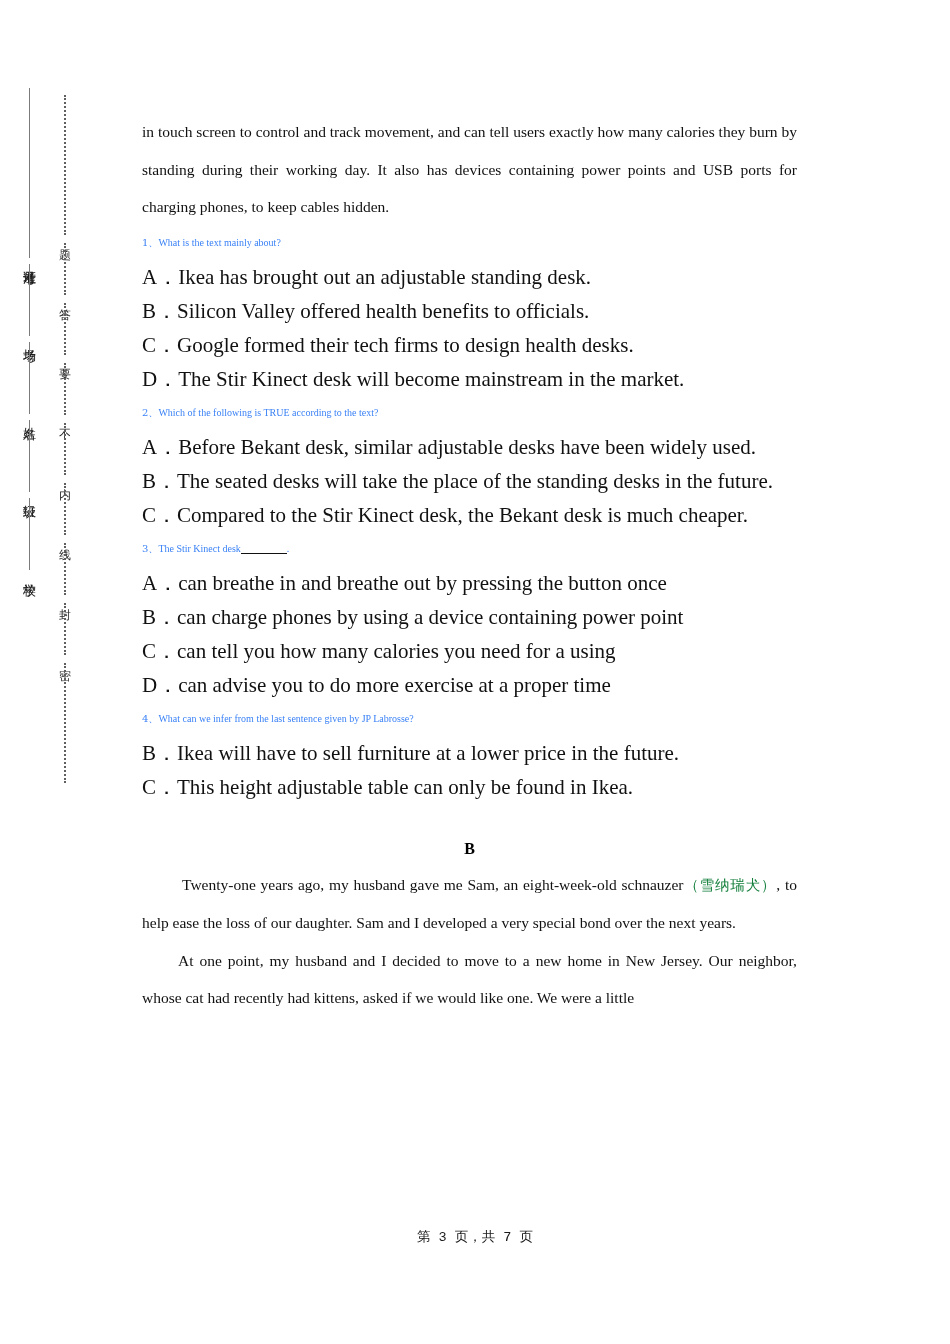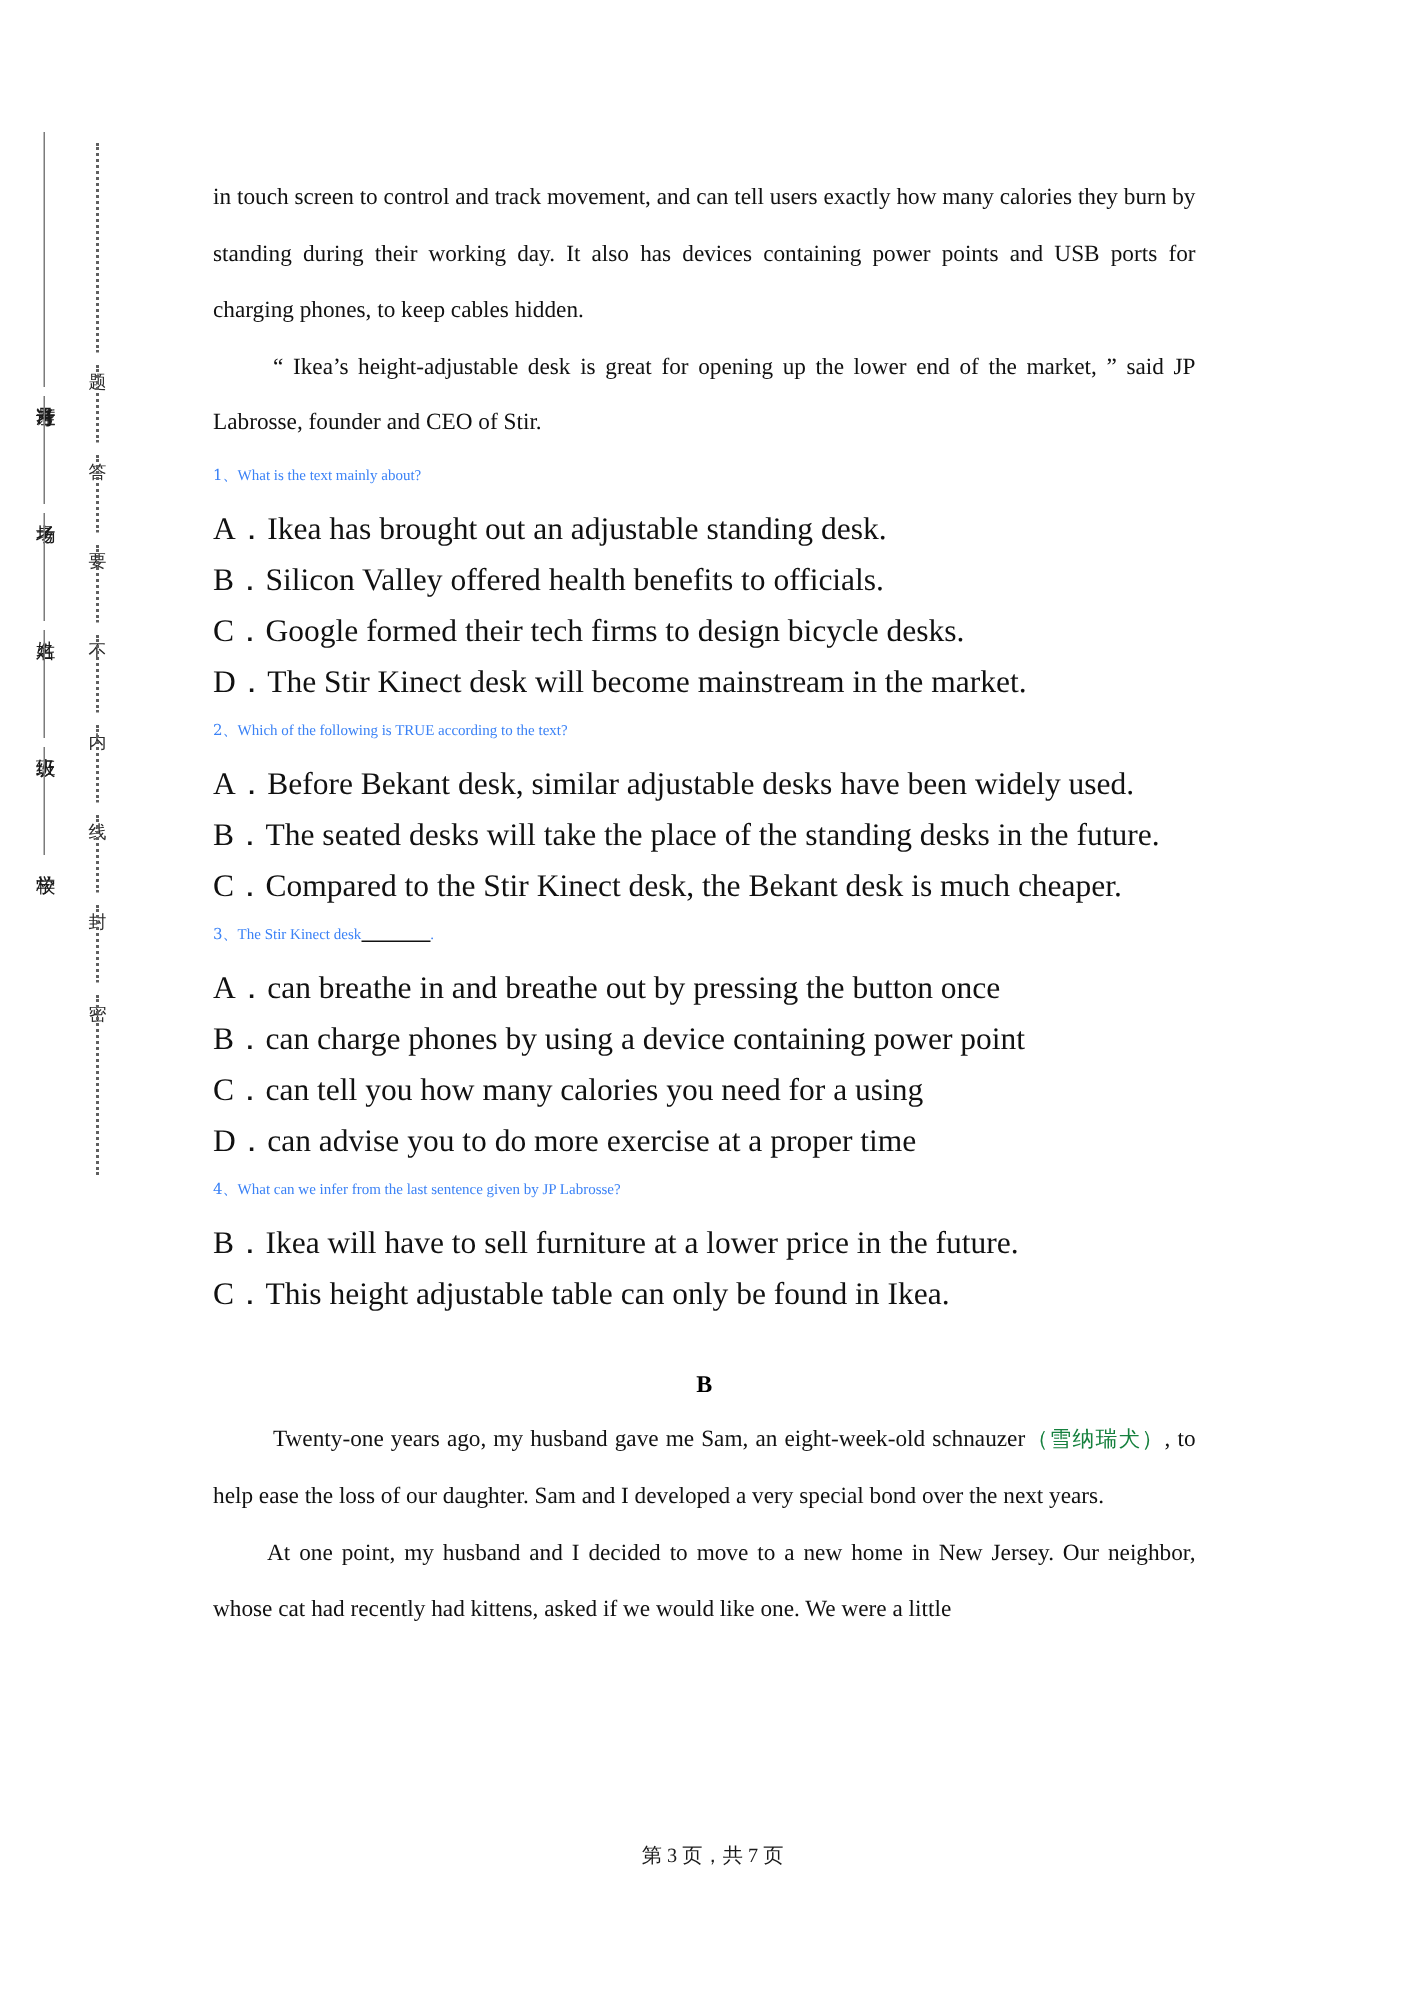--- a/index.html
+++ b/index.html
@@ -131,21 +131,21 @@
 
   #spacer-b { height: 28px; }
 
   
   #page-footer {
     position: absolute;
     left: 0;
     top: 1228px;
     width: 950px;
     text-align: center;
-    font-family: Liberation Serif, serif;
+    font-family: Liberation Mono, monospace;
     font-size: 13.5px;
     color: #1a1a1a;
   }
 </style>
 </head>
 <body>
 
 <div id="seal-margin">
 
   <div class="seal-col" id="seal-col-outer">
@@ -182,26 +182,25 @@
   </div>
 
 </div>
 
 <div id="page-body">
 
   <div style="height:113px"></div>
 
   <p class="para">in touch screen to control and track movement, and can tell users exactly how many calories they burn by standing during their working day. It also has devices containing power points and USB ports for charging phones, to keep cables hidden.</p>
 
-  <p class="para indent">“ Ikea’s height-adjustable desk is great for opening up the lower end of the market, ” said JP Labrosse, founder and CEO of Stir.</p>
 
   <p class="q-line"><span class="q-num">1、</span><span>What is the text mainly about?</span></p>
   <p class="opt-line"><span class="opt-letter">A．</span><span>Ikea has brought out an adjustable standing desk.</span></p>
   <p class="opt-line"><span class="opt-letter">B．</span><span>Silicon Valley offered health benefits to officials.</span></p>
-  <p class="opt-line"><span class="opt-letter">C．</span><span>Google formed their tech firms to design bicycle desks.</span></p>
+  <p class="opt-line"><span class="opt-letter">C．</span><span>Google formed their tech firms to design health desks.</span></p>
   <p class="opt-line"><span class="opt-letter">D．</span><span>The Stir Kinect desk will become mainstream in the market.</span></p>
 
   <p class="q-line"><span class="q-num">2、</span><span>Which of the following is TRUE according to the text?</span></p>
   <p class="opt-line"><span class="opt-letter">A．</span><span>Before Bekant desk, similar adjustable desks have been widely used.</span></p>
   <p class="opt-line"><span class="opt-letter">B．</span><span>The seated desks will take the place of the standing desks in the future.</span></p>
   <p class="opt-line"><span class="opt-letter">C．</span><span>Compared to the Stir Kinect desk, the Bekant desk is much cheaper.</span></p>
 
   <p class="q-line"><span class="q-num">3、</span><span>The Stir Kinect desk</span><span class="blank-fill"></span><span>.</span></p>
   <p class="opt-line"><span class="opt-letter">A．</span><span>can breathe in and breathe out by pressing the button once</span></p>
   <p class="opt-line"><span class="opt-letter">B．</span><span>can charge phones by using a device containing power point</span></p>

